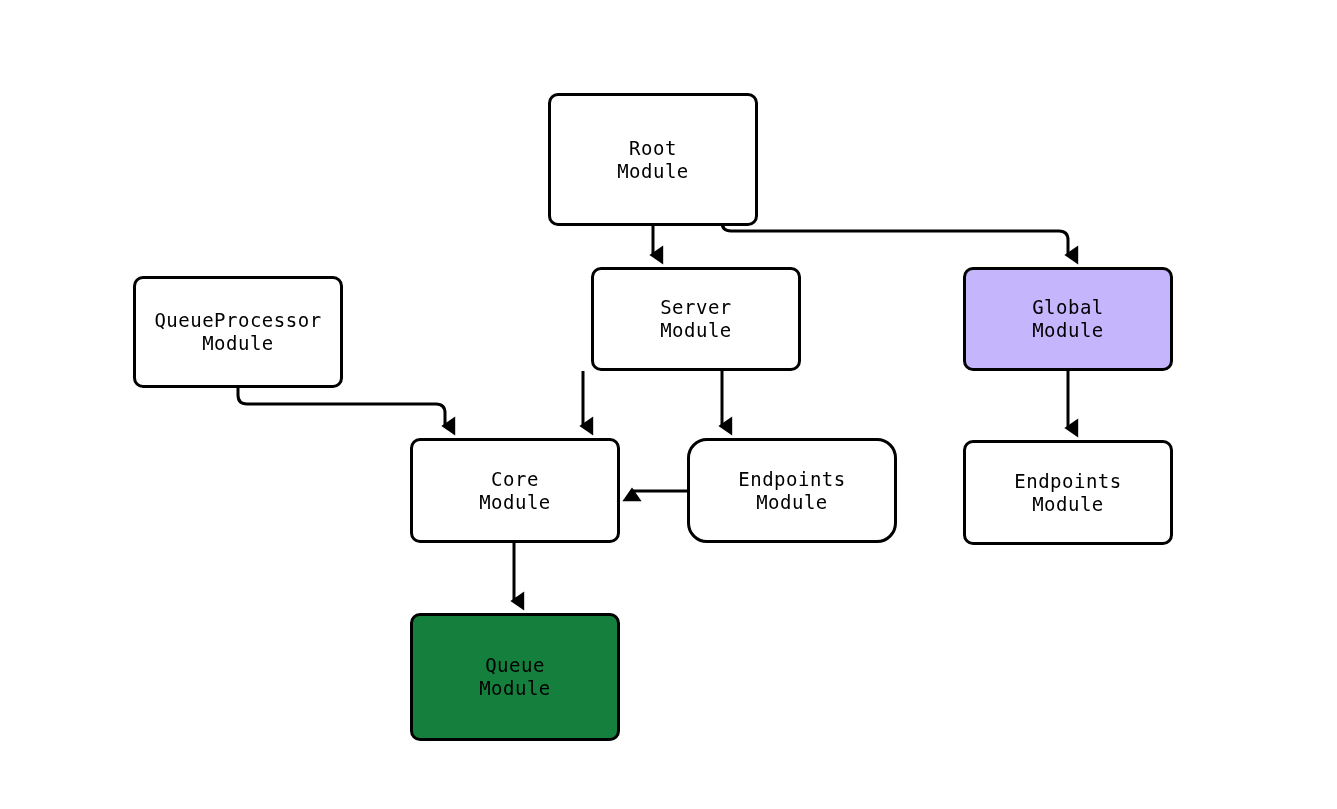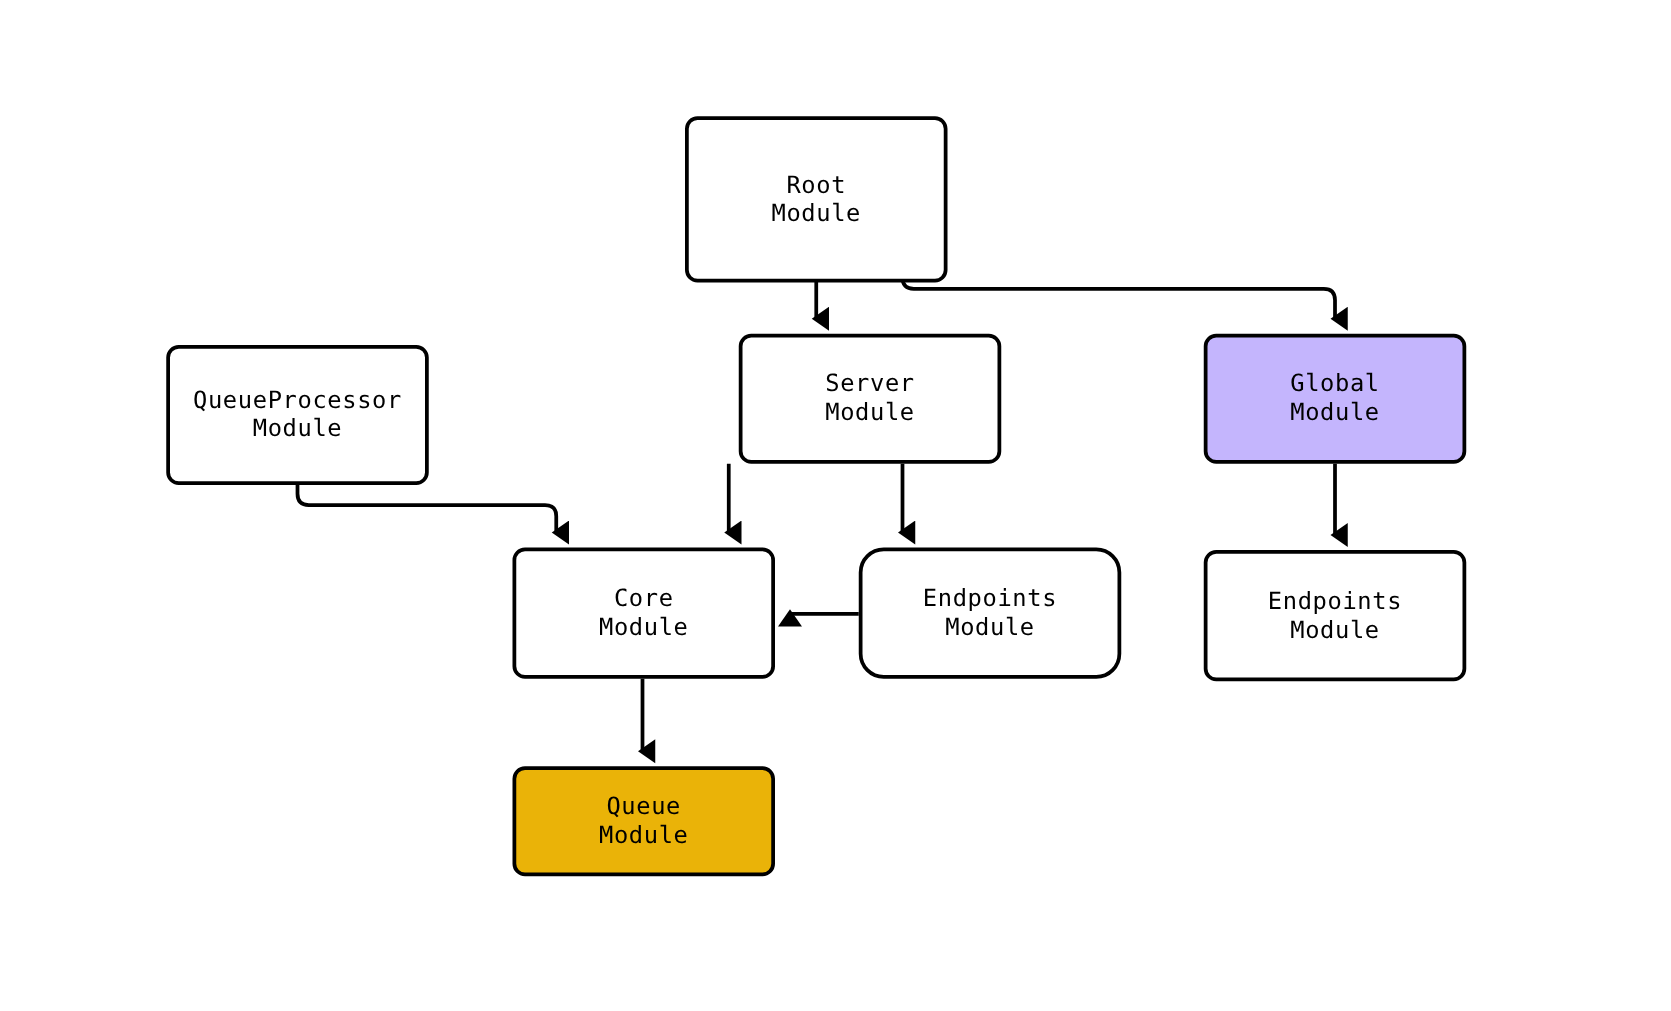--- a/index.html
+++ b/index.html
@@ -92,19 +92,19 @@
         <span class="node-line">Module</span>
       </div>
       <div class="node" style="left: 687px; top: 438px; width: 210px; height: 105px; border-width: 3px; border-color: rgb(0, 0, 0); border-radius: 20px; background: rgb(255, 255, 255);">
         <span class="node-line">Endpoints</span>
         <span class="node-line">Module</span>
       </div>
       <div class="node" style="left: 963px; top: 440px; width: 210px; height: 105px; border-width: 3px; border-color: rgb(0, 0, 0); border-radius: 10px; background: rgb(255, 255, 255);">
         <span class="node-line">Endpoints</span>
         <span class="node-line">Module</span>
       </div>
-      <div class="node" style="left: 410px; top: 613px; width: 210px; height: 88px; border-width: 3px; border-color: rgb(0, 0, 0); border-radius: 10px; background: #eab308;">
+      <div class="node" style="left: 410px; top: 613px; width: 210px; height: 128px; border-width: 3px; border-color: rgb(0, 0, 0); border-radius: 10px; background: #15803d;">
         <span class="node-line">Queue</span>
         <span class="node-line">Module</span>
       </div>
     </div>
 
 </div>
 
 </body></html>

